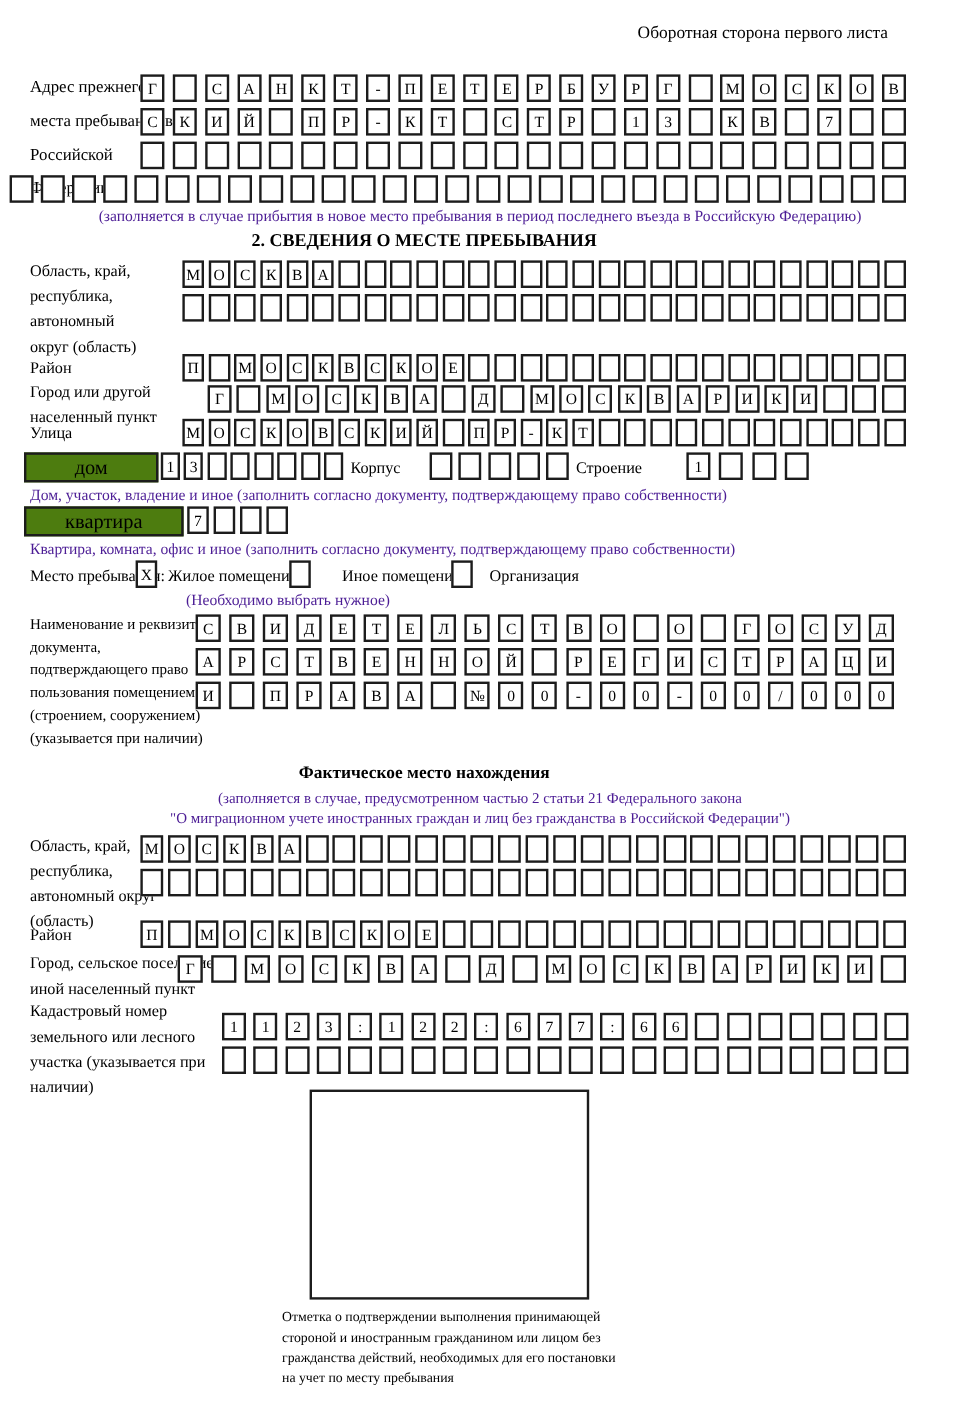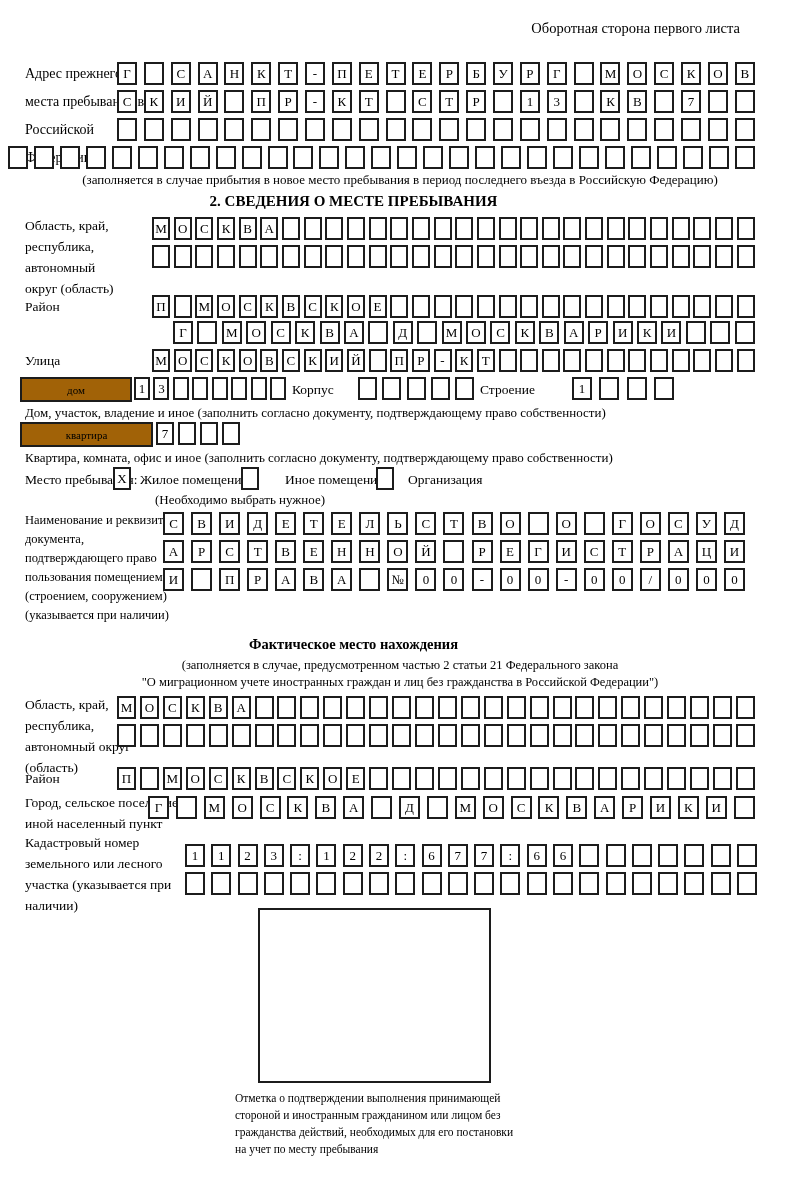--- a/index.html
+++ b/index.html
@@ -2,32 +2,32 @@
 <html><head>
 <meta charset="utf-8">
 <style>
   html,body{margin:0;padding:0;background:#ffffff;}
   .page{
     position:relative;width:800px;height:1180px;background:#fff;color:#000;
     font-family:"Liberation Serif","DejaVu Serif",serif;overflow:hidden;border-radius:12px;
   }
   .abs{position:absolute;}
   .lbl{position:absolute;font-size:13.5px;line-height:21px;color:#000;}
-  .cap{position:absolute;font-size:13px;color:#000000;}
+  .cap{position:absolute;font-size:13px;color:#4c1d95;}
   .cap-center{left:0;width:800px;text-align:center;}
   .hd{position:absolute;left:0;width:707px;text-align:center;font-weight:700;font-size:15px;color:#000;}
   .cellrow{position:absolute;display:flex;justify-content:space-between;--cw:20px;}
   .cell{
     box-sizing:border-box;width:var(--cw);height:23px;border:2px solid #1c1c1c;background:#fff;
     display:flex;align-items:center;justify-content:center;
     font-size:13px;line-height:1;color:#000;flex:0 0 var(--cw);
   }
   .wbox{
-    position:absolute;box-sizing:border-box;height:25px;border:2px solid #1c1c1c;background:#a16207;
-    display:flex;align-items:center;justify-content:center;font-size:11px;color:#000;
+    position:absolute;box-sizing:border-box;height:25px;border:2px solid #1c1c1c;background:#4d7c0f;
+    display:flex;align-items:center;justify-content:center;font-size:17px;color:#000;
   }
   .chk{
     position:absolute;box-sizing:border-box;width:18px;height:23px;border:2px solid #1c1c1c;background:#fff;
     display:flex;align-items:center;justify-content:center;font-size:13px;color:#000;
   }
   .stampbox{position:absolute;box-sizing:border-box;border:2px solid #1c1c1c;background:#fff;}
   .stampcap{position:absolute;text-align:left;font-size:11.5px;line-height:17px;color:#000;}
 </style>
 </head>
 <body>
@@ -237,20 +237,21 @@
       <span class="cell"></span>
       <span class="cell"></span>
       <span class="cell"></span>
       <span class="cell"></span>
       <span class="cell"></span>
       <span class="cell"></span>
       <span class="cell"></span>
       <span class="cell"></span>
     </div>
 
+  <div class="lbl" style="left:25px;top:316px;width:135px;">Город или другой населенный пункт</div>
   <div class="cellrow" style="left:173px;top:321px;width:582px;--cw:20px;">
       <span class="cell">Г</span>
       <span class="cell"></span>
       <span class="cell">М</span>
       <span class="cell">О</span>
       <span class="cell">С</span>
       <span class="cell">К</span>
       <span class="cell">В</span>
       <span class="cell">А</span>
       <span class="cell"></span>

